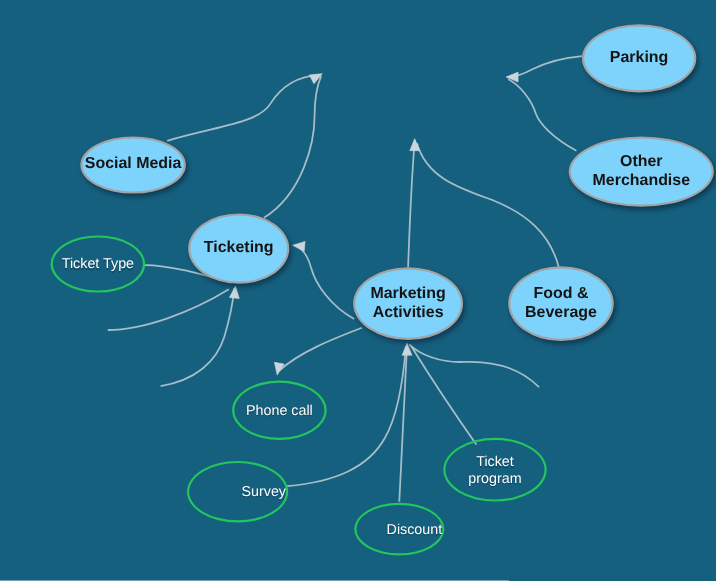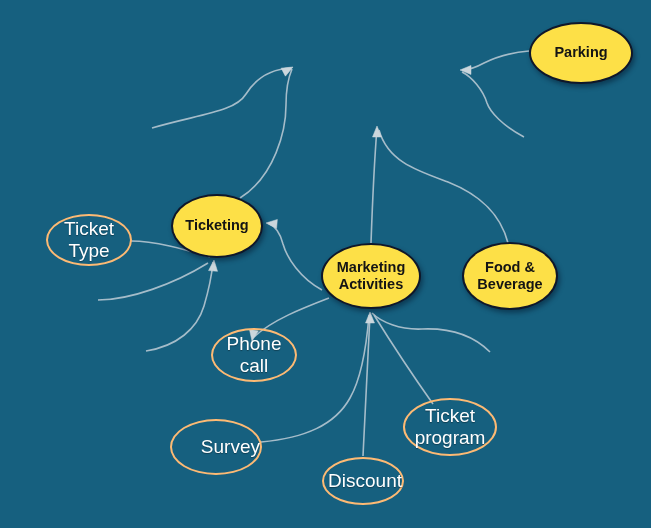--- a/index.html
+++ b/index.html
@@ -24,30 +24,30 @@
   }
   .center-orange {
     background:#f4670e;
     border:2px solid #e85d06;
     color:#ffffff; font-weight:bold; font-size:15.5px;
     box-shadow:2px 4px 7px rgba(0,20,40,0.35);
     text-shadow:0 1px 1px rgba(120,40,0,0.35);
     z-index:3;
   }
   .primary-blue {
-    background:#fde047;
-    border:2px solid #0f172a;
+    background:#7dd3fc;
+    border:2px solid #a3a3a3;
     color:#141414; font-weight:bold; font-size:14.5px;
     box-shadow:2px 3px 5px rgba(0,15,35,0.45);
     z-index:2;
   }
   .sub-green {
     background:transparent;
-    border:2px solid #fdba74;
-    color:#ffffff; font-weight:normal; font-size:19px;
+    border:2px solid #22c55e;
+    color:#ffffff; font-weight:normal; font-size:13px;
     text-shadow:0 1px 1px rgba(0,0,0,0.35);
     z-index:2;
   }
 </style>
 </head>
 <body>
 
 <div id="stage" style="width: 651px; height: 528px; background: rgb(22, 96, 127);">
   <svg id="edge-layer" xmlns="http://www.w3.org/2000/svg" viewBox="0 0 651 528" width="651" height="528">
       <path d="M 152,128 C 200,114 235,112 246,94 C 256,78 272,69 291,68" class="edge"></path>
@@ -69,35 +69,42 @@
       <path d="M 0 0 L -11 4.5 L -11 -4.5 Z" transform="translate(460 70) rotate(180)" class="arrowhead"></path>
       <path d="M 0 0 L -11 4.5 L -11 -4.5 Z" transform="translate(377 126) rotate(-90)" class="arrowhead"></path>
       <path d="M 0 0 L -11 4.5 L -11 -4.5 Z" transform="translate(266 223) rotate(185)" class="arrowhead"></path>
       <path d="M 0 0 L -11 4.5 L -11 -4.5 Z" transform="translate(214 260) rotate(-85)" class="arrowhead"></path>
       <path d="M 0 0 L -11 4.5 L -11 -4.5 Z" transform="translate(370 312) rotate(-90)" class="arrowhead"></path>
       <path d="M 0 0 L -11 4.5 L -11 -4.5 Z" transform="translate(252 341) rotate(100)" class="arrowhead"></path>
     </svg>
     <div class="node primary-blue" style="left: 529px; top: 22px; width: 104px; height: 62px;">
       <span>Parking</span>
     </div>
+    <div class="node primary-blue" style="left: 517px; top: 124px; width: 132px; height: 64px;">
+      <span>Other</span>
+      <span>Merchandise</span>
+    </div>
+    <div class="node primary-blue" style="left: 73px; top: 124px; width: 96px; height: 52px;">
+      <span>Social Media</span>
+    </div>
     <div class="node primary-blue" style="left: 171px; top: 194px; width: 92px; height: 64px;">
       <span>Ticketing</span>
     </div>
     <div class="node primary-blue" style="left: 321px; top: 243px; width: 100px; height: 66px;">
       <span>Marketing</span>
       <span>Activities</span>
     </div>
     <div class="node primary-blue" style="left: 462px; top: 242px; width: 96px; height: 68px;">
       <span>Food &amp;</span>
       <span>Beverage</span>
     </div>
     <div class="node sub-green" style="left: 46px; top: 214px; width: 86px; height: 52px;">
       <span>Ticket Type</span>
     </div>
-    <div class="node sub-green" style="left: 211px; top: 328px; width: 86px; height: 54px; text-align: center;">
+    <div class="node sub-green" style="left: 211px; top: 346px; width: 86px; height: 54px; text-align: center;">
       <span>Phone call</span>
     </div>
     <div class="node sub-green" style="left: 170px; top: 419px; width: 92px; height: 56px; align-items: flex-end;">
       <span>Survey</span>
     </div>
     <div class="node sub-green" style="left: 322px; top: 457px; width: 82px; height: 48px; align-items: flex-end;">
       <span>Discount</span>
     </div>
     <div class="node sub-green" style="left: 403px; top: 398px; width: 94px; height: 58px;">
       <span>Ticket</span>

